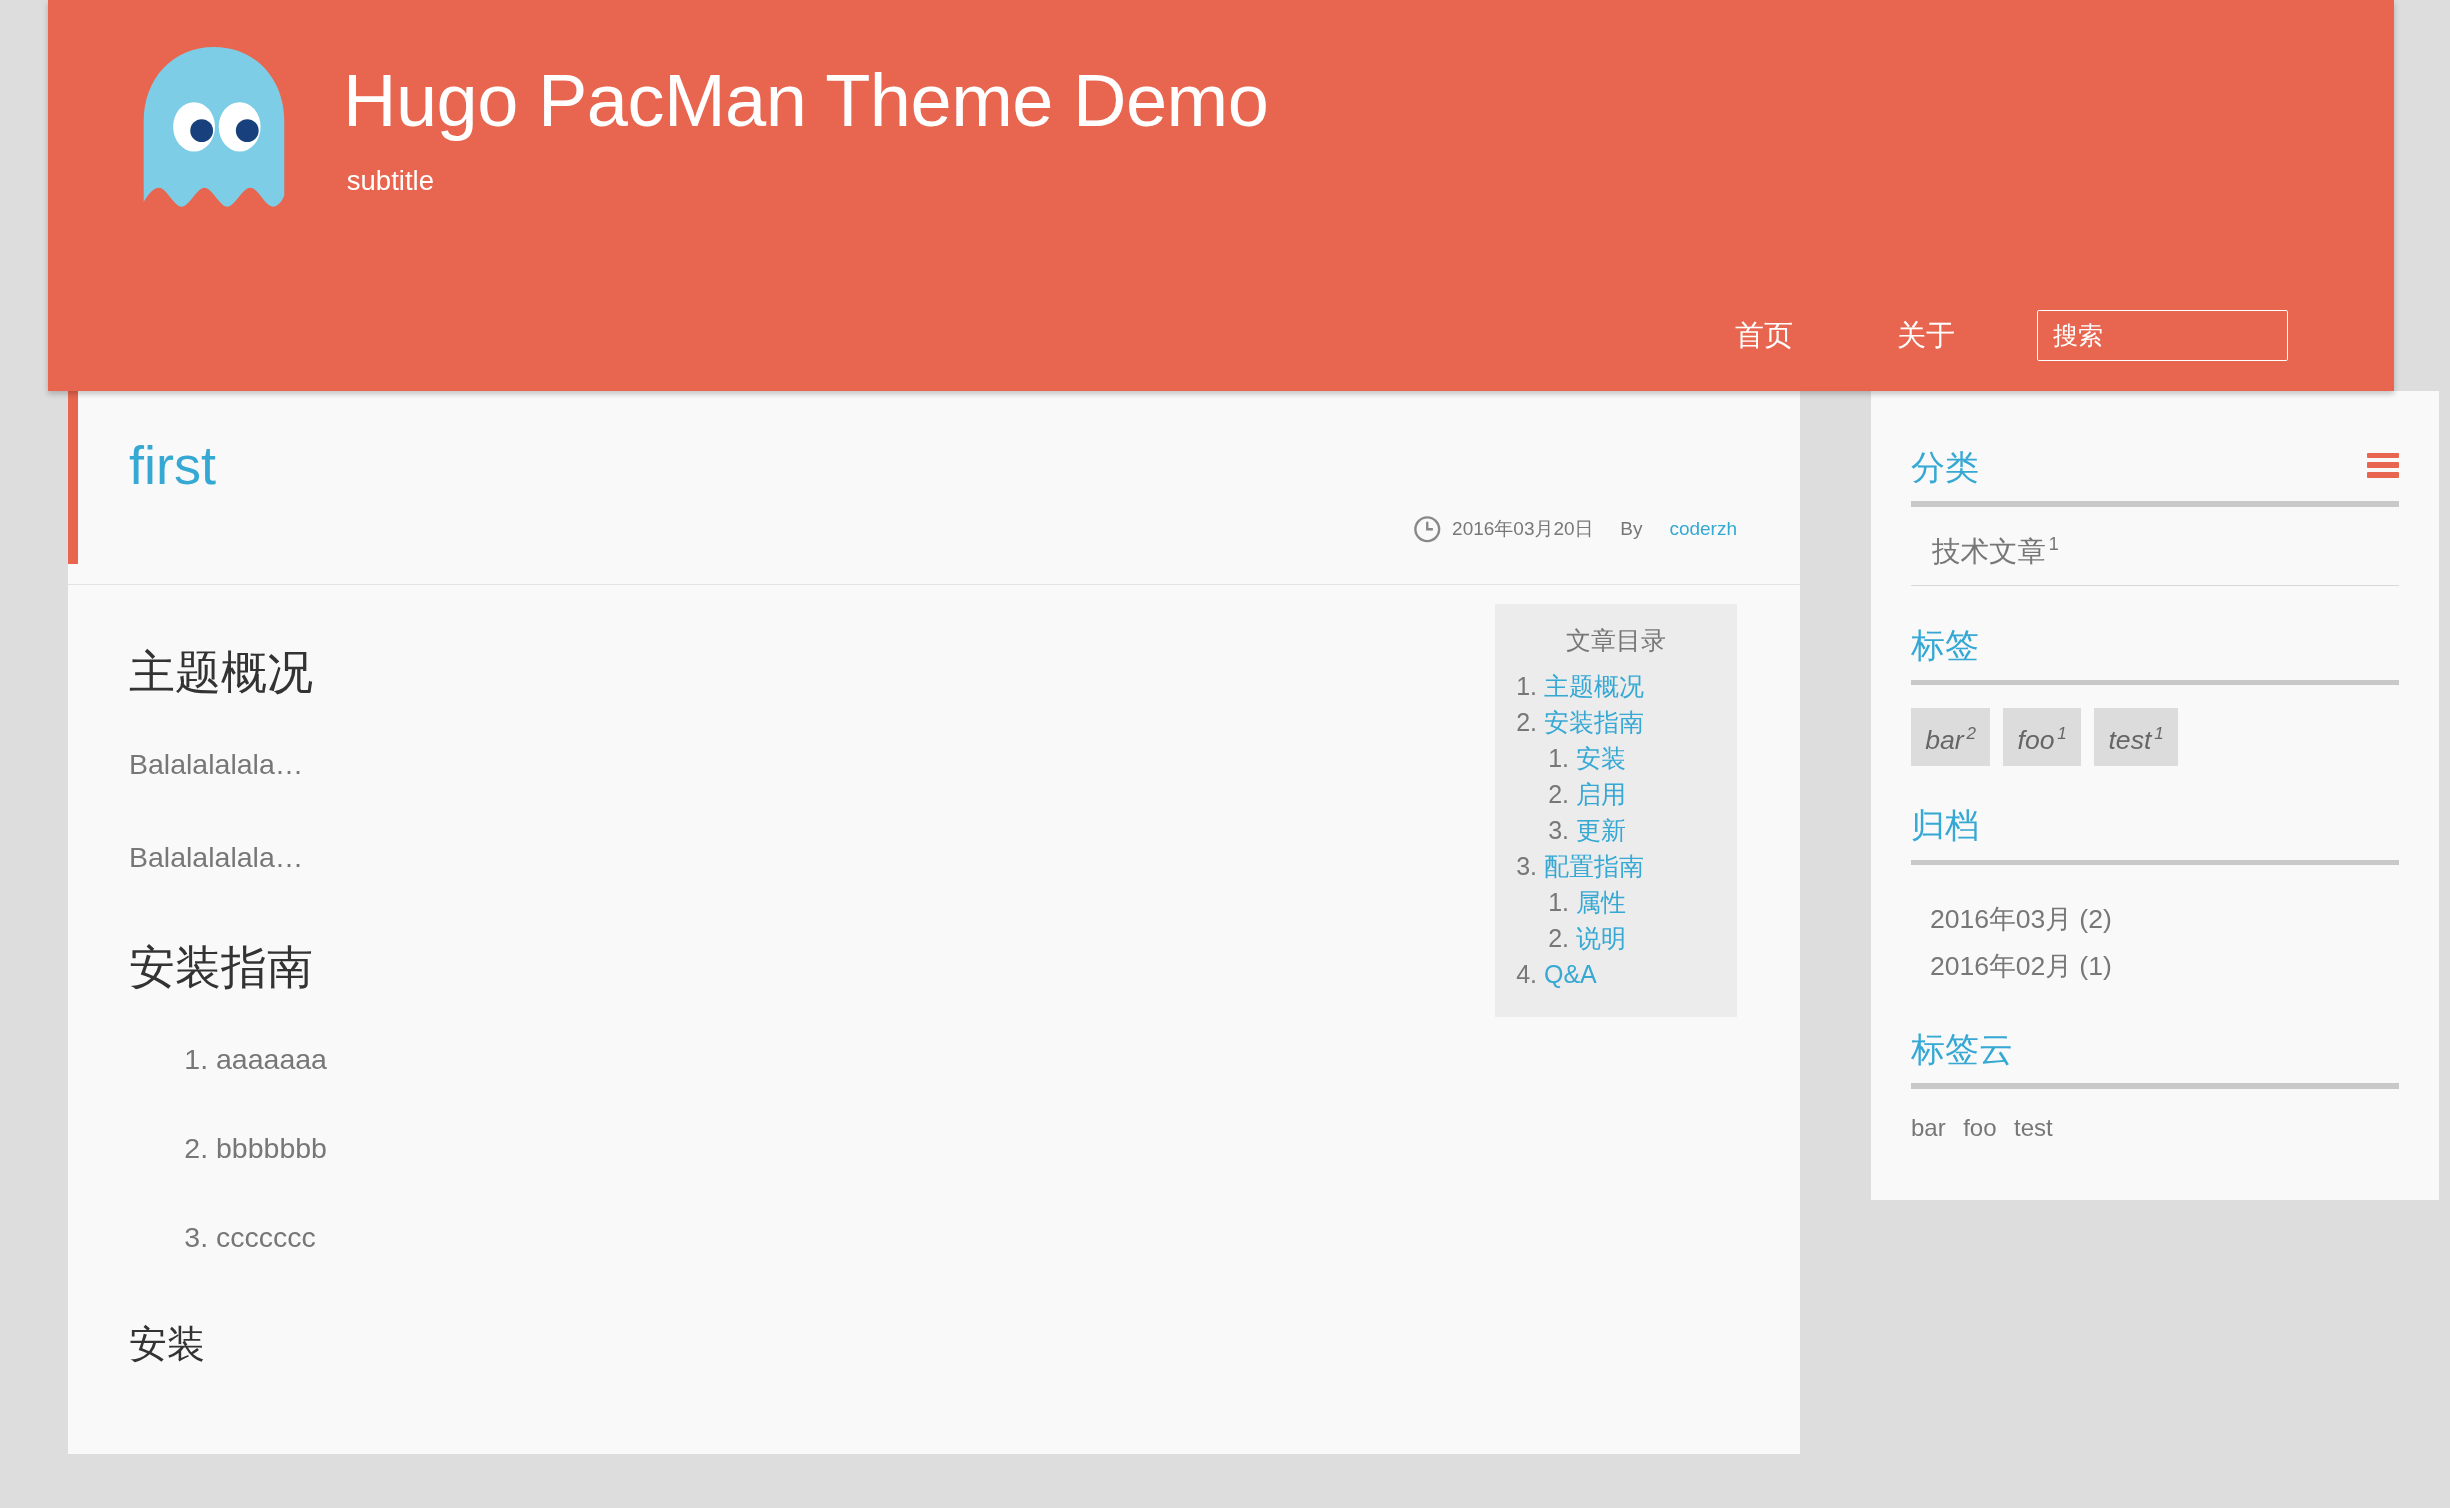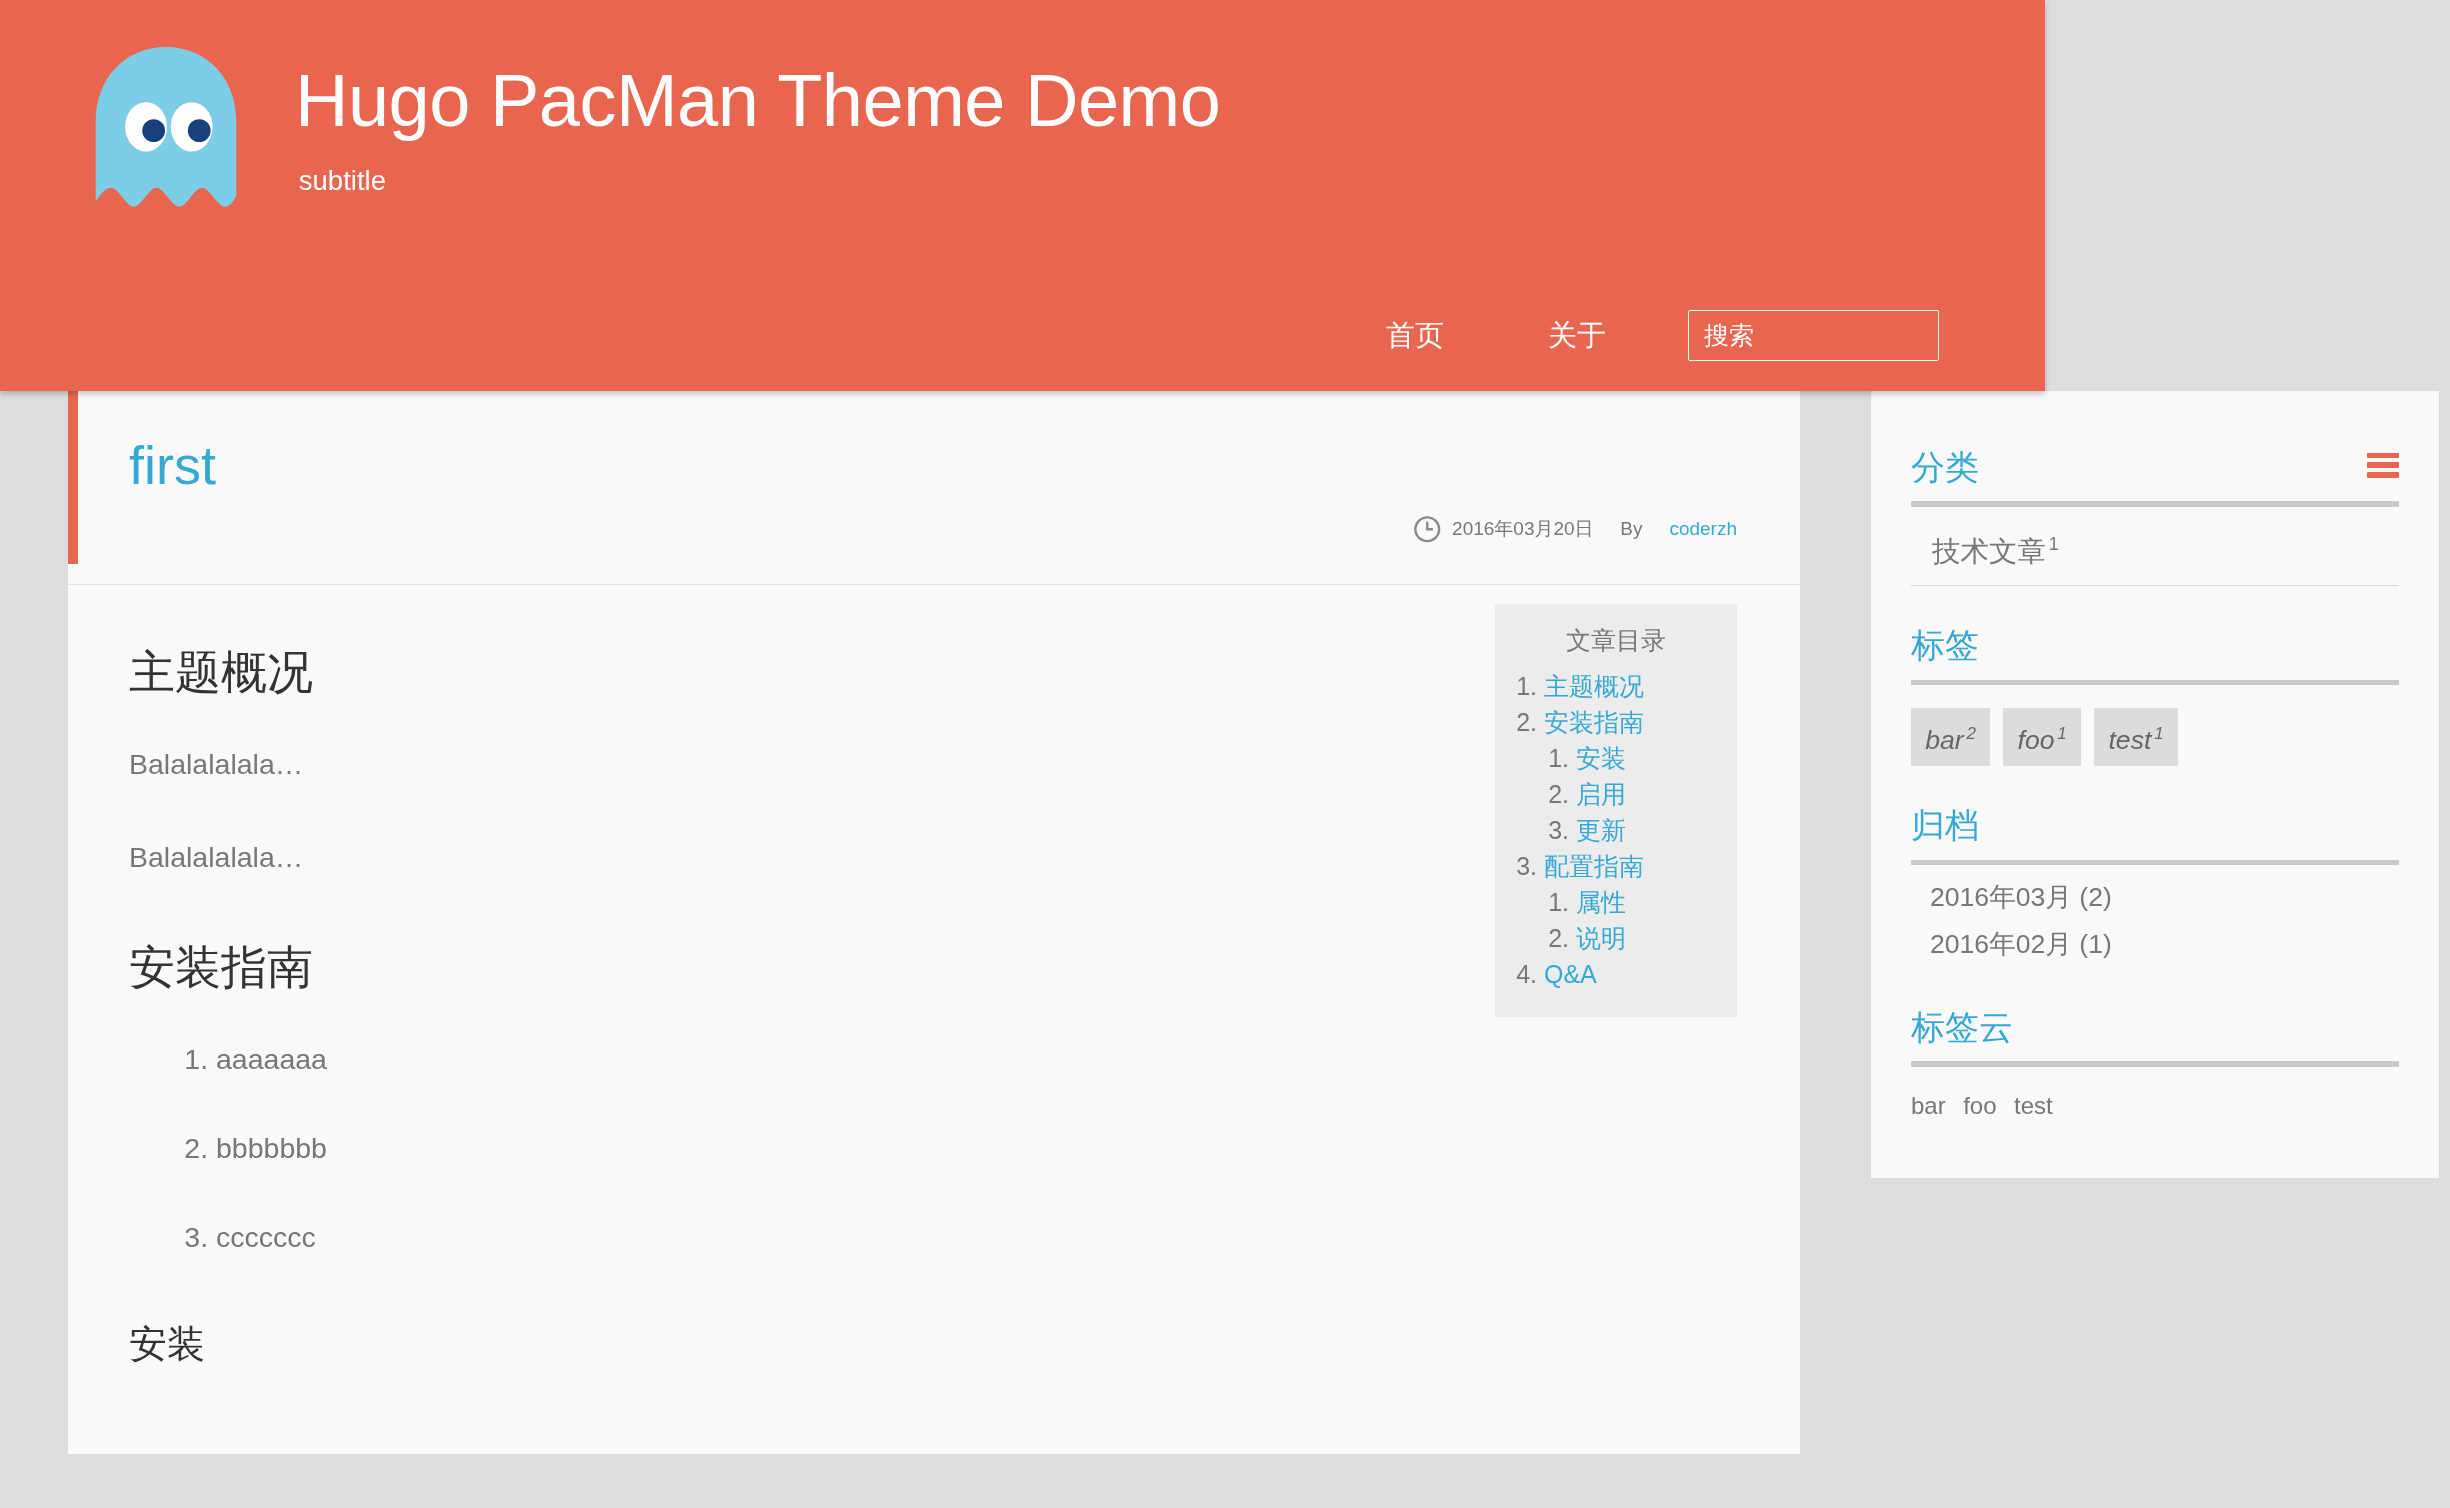--- a/index.html
+++ b/index.html
@@ -9,25 +9,26 @@
     height: 1509px;
     overflow: hidden;
     background: #dddddd;
     font-family: "Liberation Sans", "DejaVu Sans", sans-serif;
     -webkit-font-smoothing: antialiased;
   }
 
   
   #site-header {
     position: relative;
-    width: 2045px;
+    width: 2346px;
     height: 391px;
     background: #e8664f;
     box-shadow: 0 2.8px 5.7px rgba(0,0,0,0.22);
     z-index: 5;
+    margin-left: 48px;
   }
 
   #brand {
     position: absolute;
     left: 90px;
     top: 40px;
     display: flex;
     align-items: flex-start;
   }
 
@@ -324,21 +325,21 @@
     cursor: pointer;
     white-space: nowrap;
     font-style: italic;
   }
   .tag-chip sup {
     font-size: 17px;
     vertical-align: super;
     margin-left: 2.8px;
   }
 
-  #archive-list { padding-top: 8px; }
+  #archive-list { padding-top: 30px; }
   .archive-item {
     display: block;
     font-size: 26.6px;
     line-height: 34px;
     color: #777777;
     text-decoration: none;
     padding: 6.6px 0 6.6px 19px;
     cursor: pointer;
   }
 

